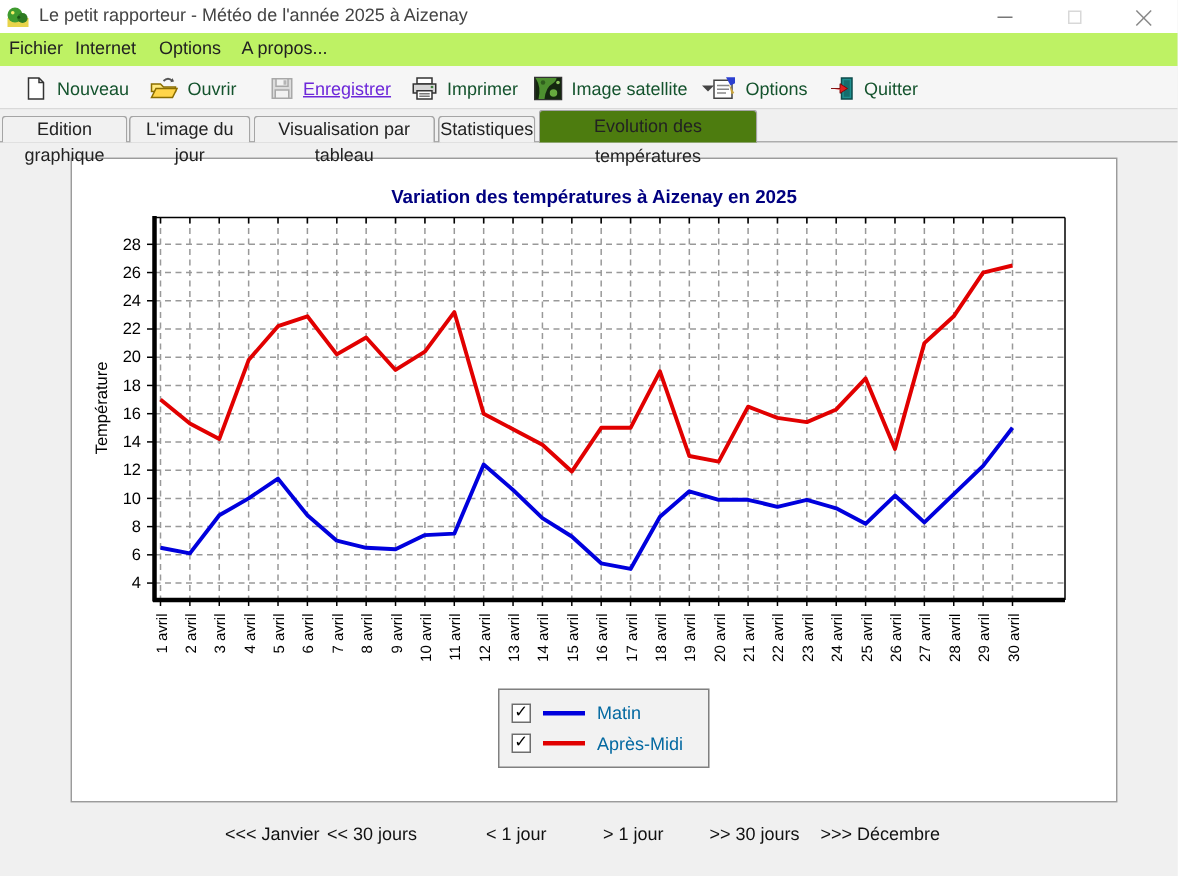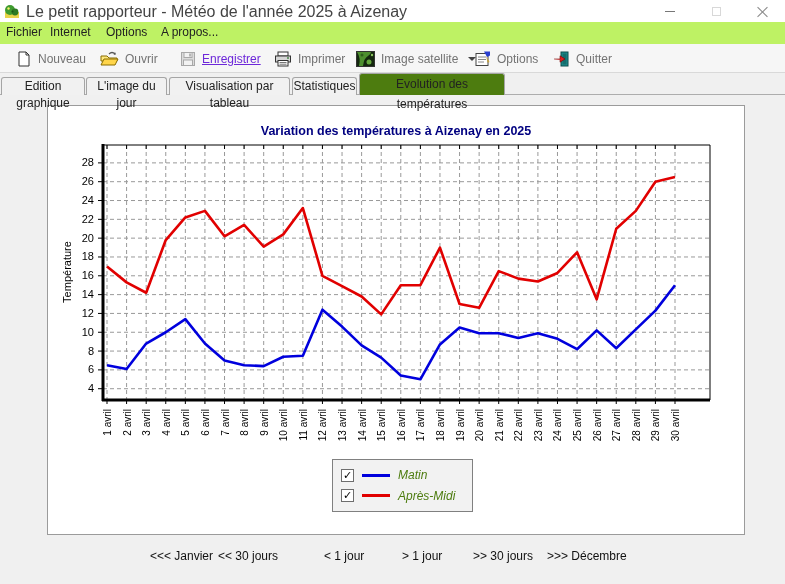--- a/index.html
+++ b/index.html
@@ -2,36 +2,36 @@
 <html><head>
 <meta charset="utf-8">
 <style>
   * { box-sizing: border-box; }
   html,body { margin:0; padding:0; width:785px; height:584px; overflow:hidden;
               font-family:"Liberation Sans", sans-serif; background:#f0f0f0; }
 
   
   #titlebar { position:absolute; left:0; top:0; width:785px; height:22px; background:#ffffff; }
   #app-icon { position:absolute; left:4px; top:3px; width:16px; height:16px; }
-  #window-title { position:absolute; left:26px; top:3px; font-size:16px; color:#444; white-space:nowrap; }
+  #window-title { position:absolute; left:26px; top:3px; font-size:12px; color:#444; white-space:nowrap; }
   .winbtn { position:absolute; top:0; width:46px; height:22px; display:flex; align-items:center; justify-content:center; }
   #btn-min { left:647px; }  #btn-max { left:693px; }  #btn-close { left:739px; }
   .glyph-min { width:10px; height:1px; background:#777; }
   .glyph-max { width:9px; height:9px; border:1px solid #d8d8d8; background:#fff; }
   .glyph-close { position:relative; width:11px; height:11px; }
   .glyph-close:before, .glyph-close:after { content:""; position:absolute; left:5px; top:-1px; width:1px; height:14px; background:#888; }
   .glyph-close:before { transform:rotate(45deg); } .glyph-close:after { transform:rotate(-45deg); }
 
   
   #menubar { position:absolute; left:0; top:22px; width:785px; height:22px; background:#bef264; }
   .menu-item { position:absolute; top:3px; font-size:12px; color:#222; }
 
   
   #toolbar { position:absolute; left:0; top:44px; width:785px; height:29px; background:#f6f6f6; border-bottom:1px solid #d9d9d9; }
-  .tbtn { position:absolute; top:3px; height:23px; display:flex; align-items:center; gap:6px; padding:0 4px; font-size:12px; color:#737373; }
+  .tbtn { position:absolute; top:3px; height:23px; display:flex; align-items:center; gap:6px; padding:0 4px; font-size:12px; color:#14532d; }
   .tbtn.disabled { color:#6d28d9;text-decoration:underline; }
   .drop-arrow { width:0; height:0; border-left:4px solid transparent; border-right:4px solid transparent; border-top:4px solid #444; margin-left:4px; }
 
   
   #tabstrip { position:absolute; left:0; top:73px; width:785px; height:22px; background:#f0f0f0; }
   #tabstrip .baseline { position:absolute; left:0; top:21px; width:785px; height:1px; background:#adadad; }
   .tab { position:absolute; top:4px; height:18px; background:#f1f1f1; border:1px solid #a5a5a5; border-bottom:none;
          border-radius:3px 3px 0 0; font-size:12px; color:#222; text-align:center; line-height:17px; z-index:1; }
   .tab.active { top:0; height:22px; background:#4d7c0f; line-height:20px; z-index:3; }
 
@@ -50,21 +50,21 @@
   .ytitle { font-size:11px; fill:#000; }
 
   
   #legend { position:absolute; left:332px; top:459px; width:141px; height:53px; background:#f2f2f2;
             border:1px solid #808080; padding:5px 8px; display:flex; flex-direction:column; justify-content:space-around; }
   .legend-row { display:flex; align-items:center; gap:8px; height:18px; }
   .checkbox { width:13px; height:13px; background:#fff; border:1px solid #6e6e6e; font-size:11px; line-height:11px;
               text-align:center; color:#000; }
   .checkbox.checked:after { content:"✓"; }
   .swatch { width:28px; height:3px; }
-  .legend-label { font-size:12px; color:#4d7c0f;font-style:italic; }
+  .legend-label { font-size:12px; color:#0369a1; }
 
   
   .nav-item { position:absolute; top:549px; font-size:12px; color:#111; white-space:nowrap;margin-left:28px; }
 </style>
 </head>
 <body>
 
 <div id="titlebar">
   <svg id="app-icon" viewBox="0 0 16 16">
     <rect x="1" y="9" width="14" height="6" fill="#e8d44a"></rect>

